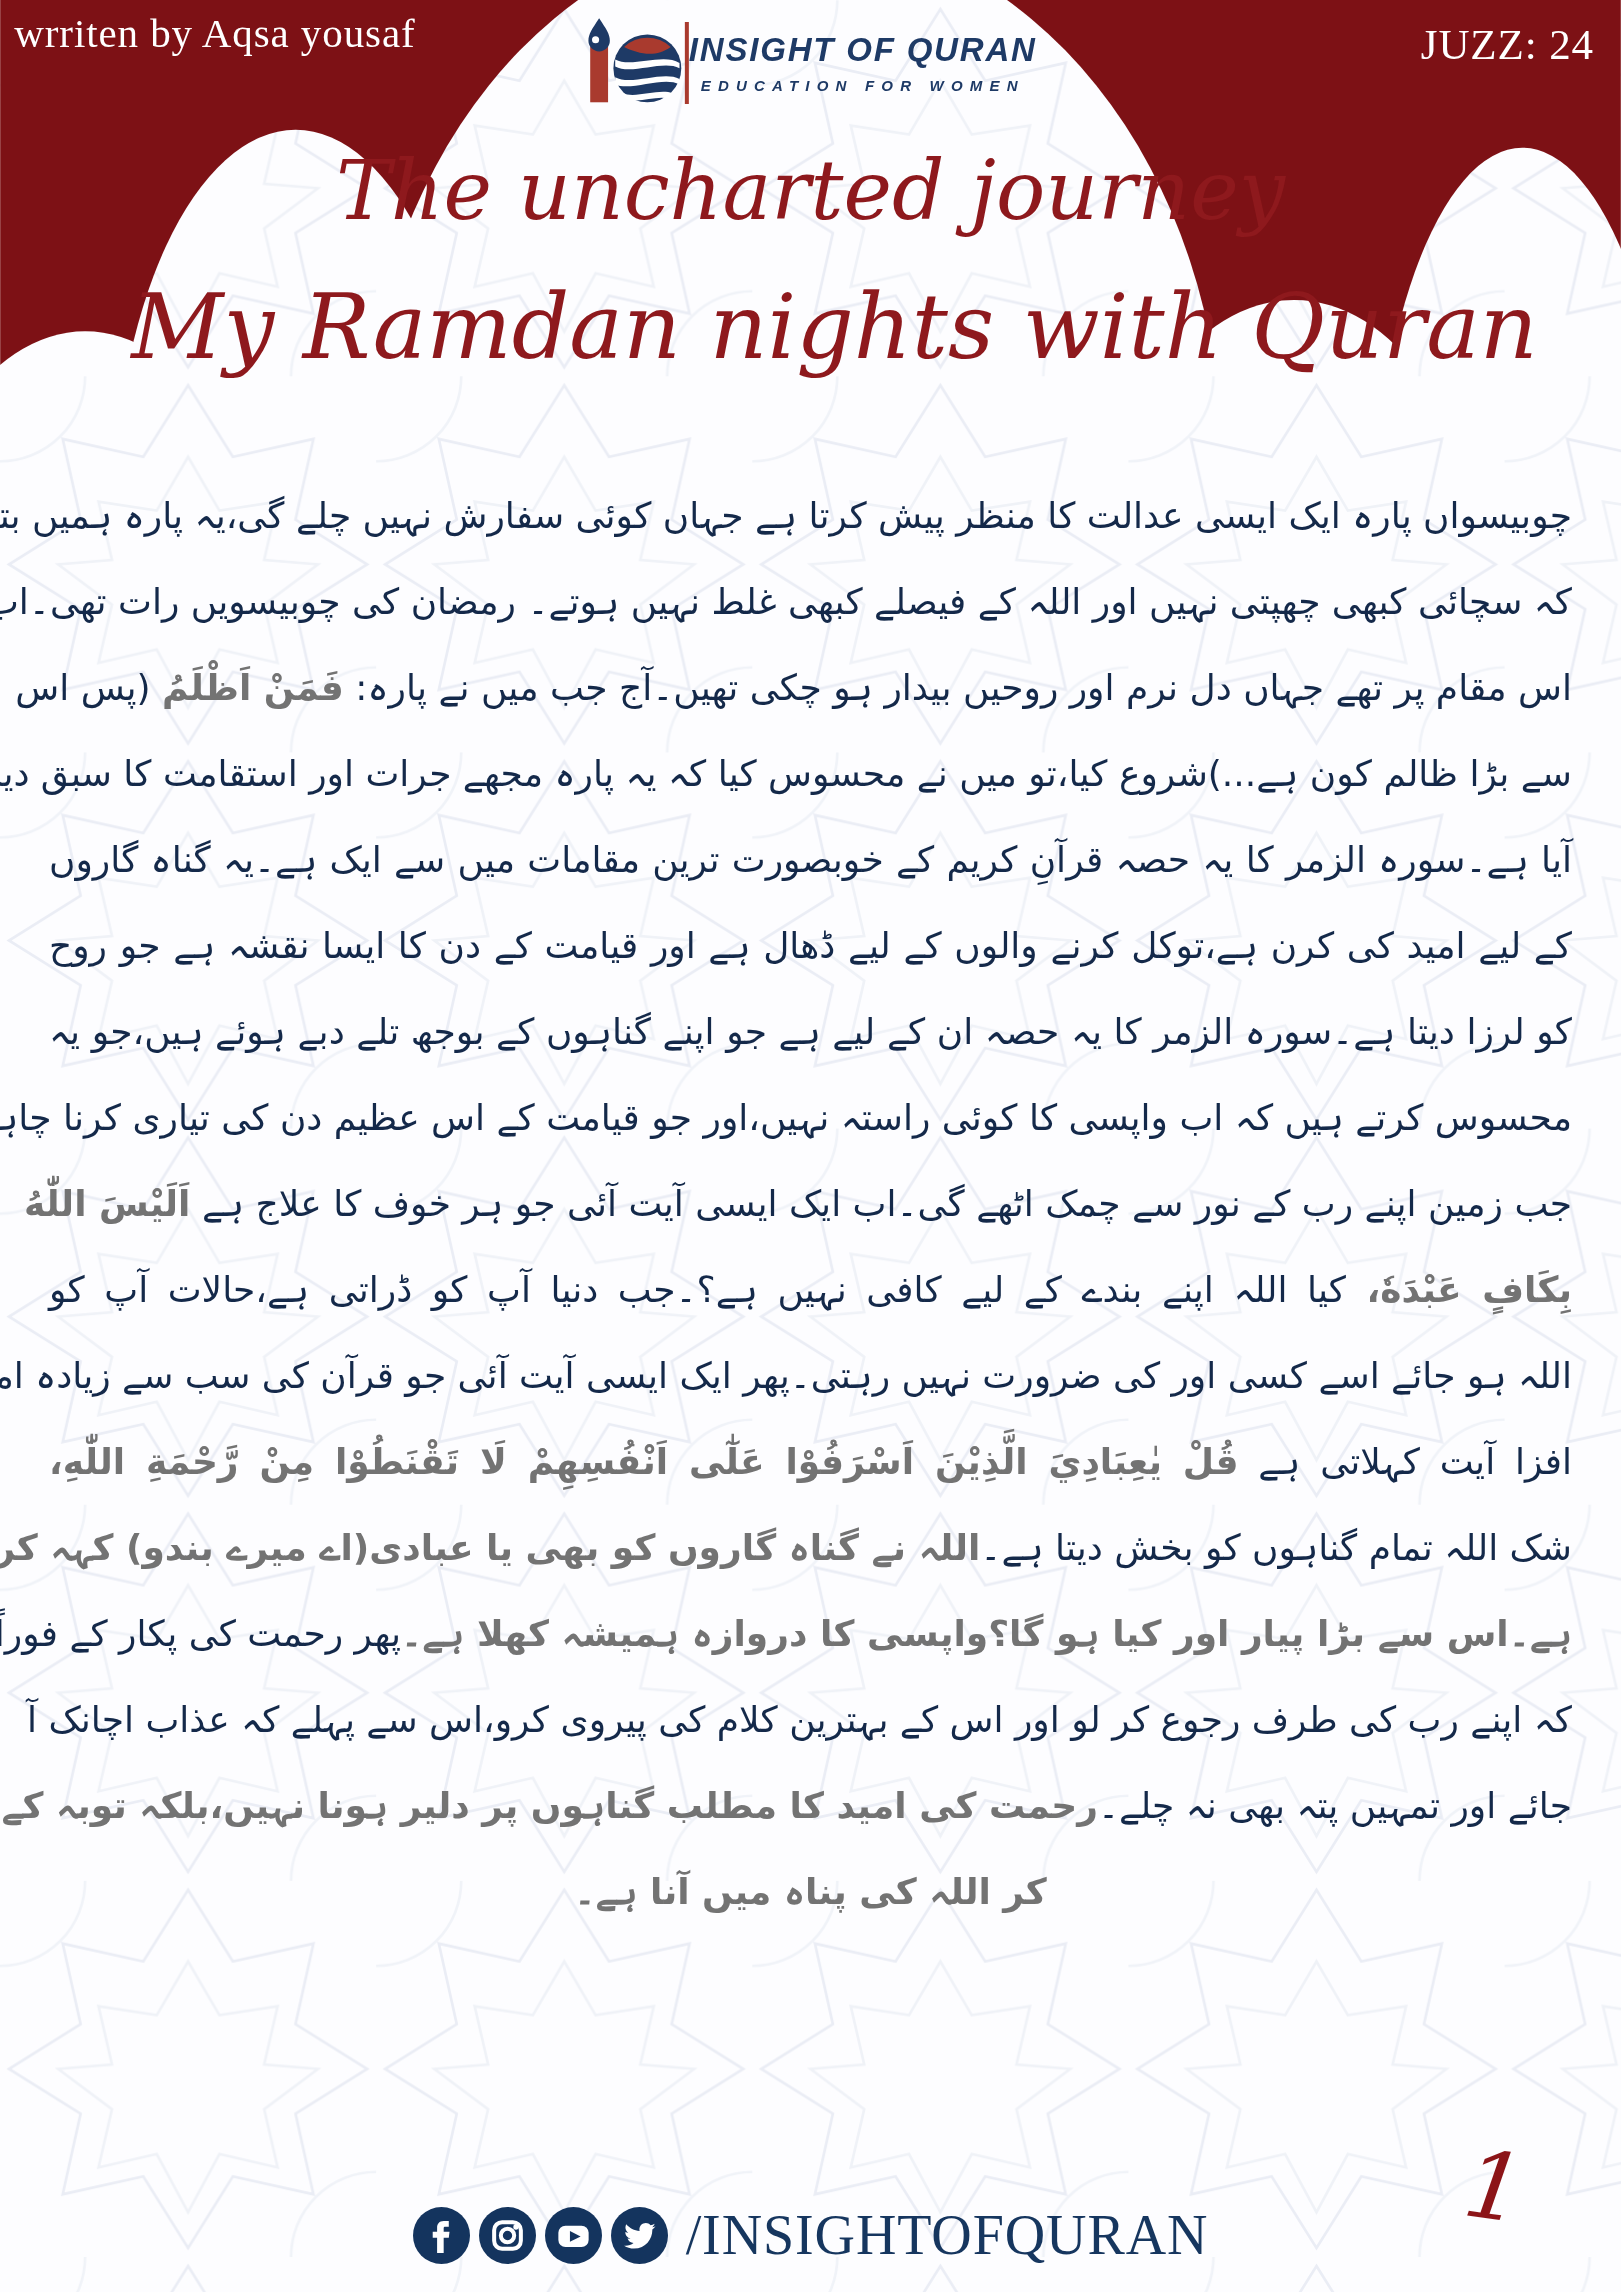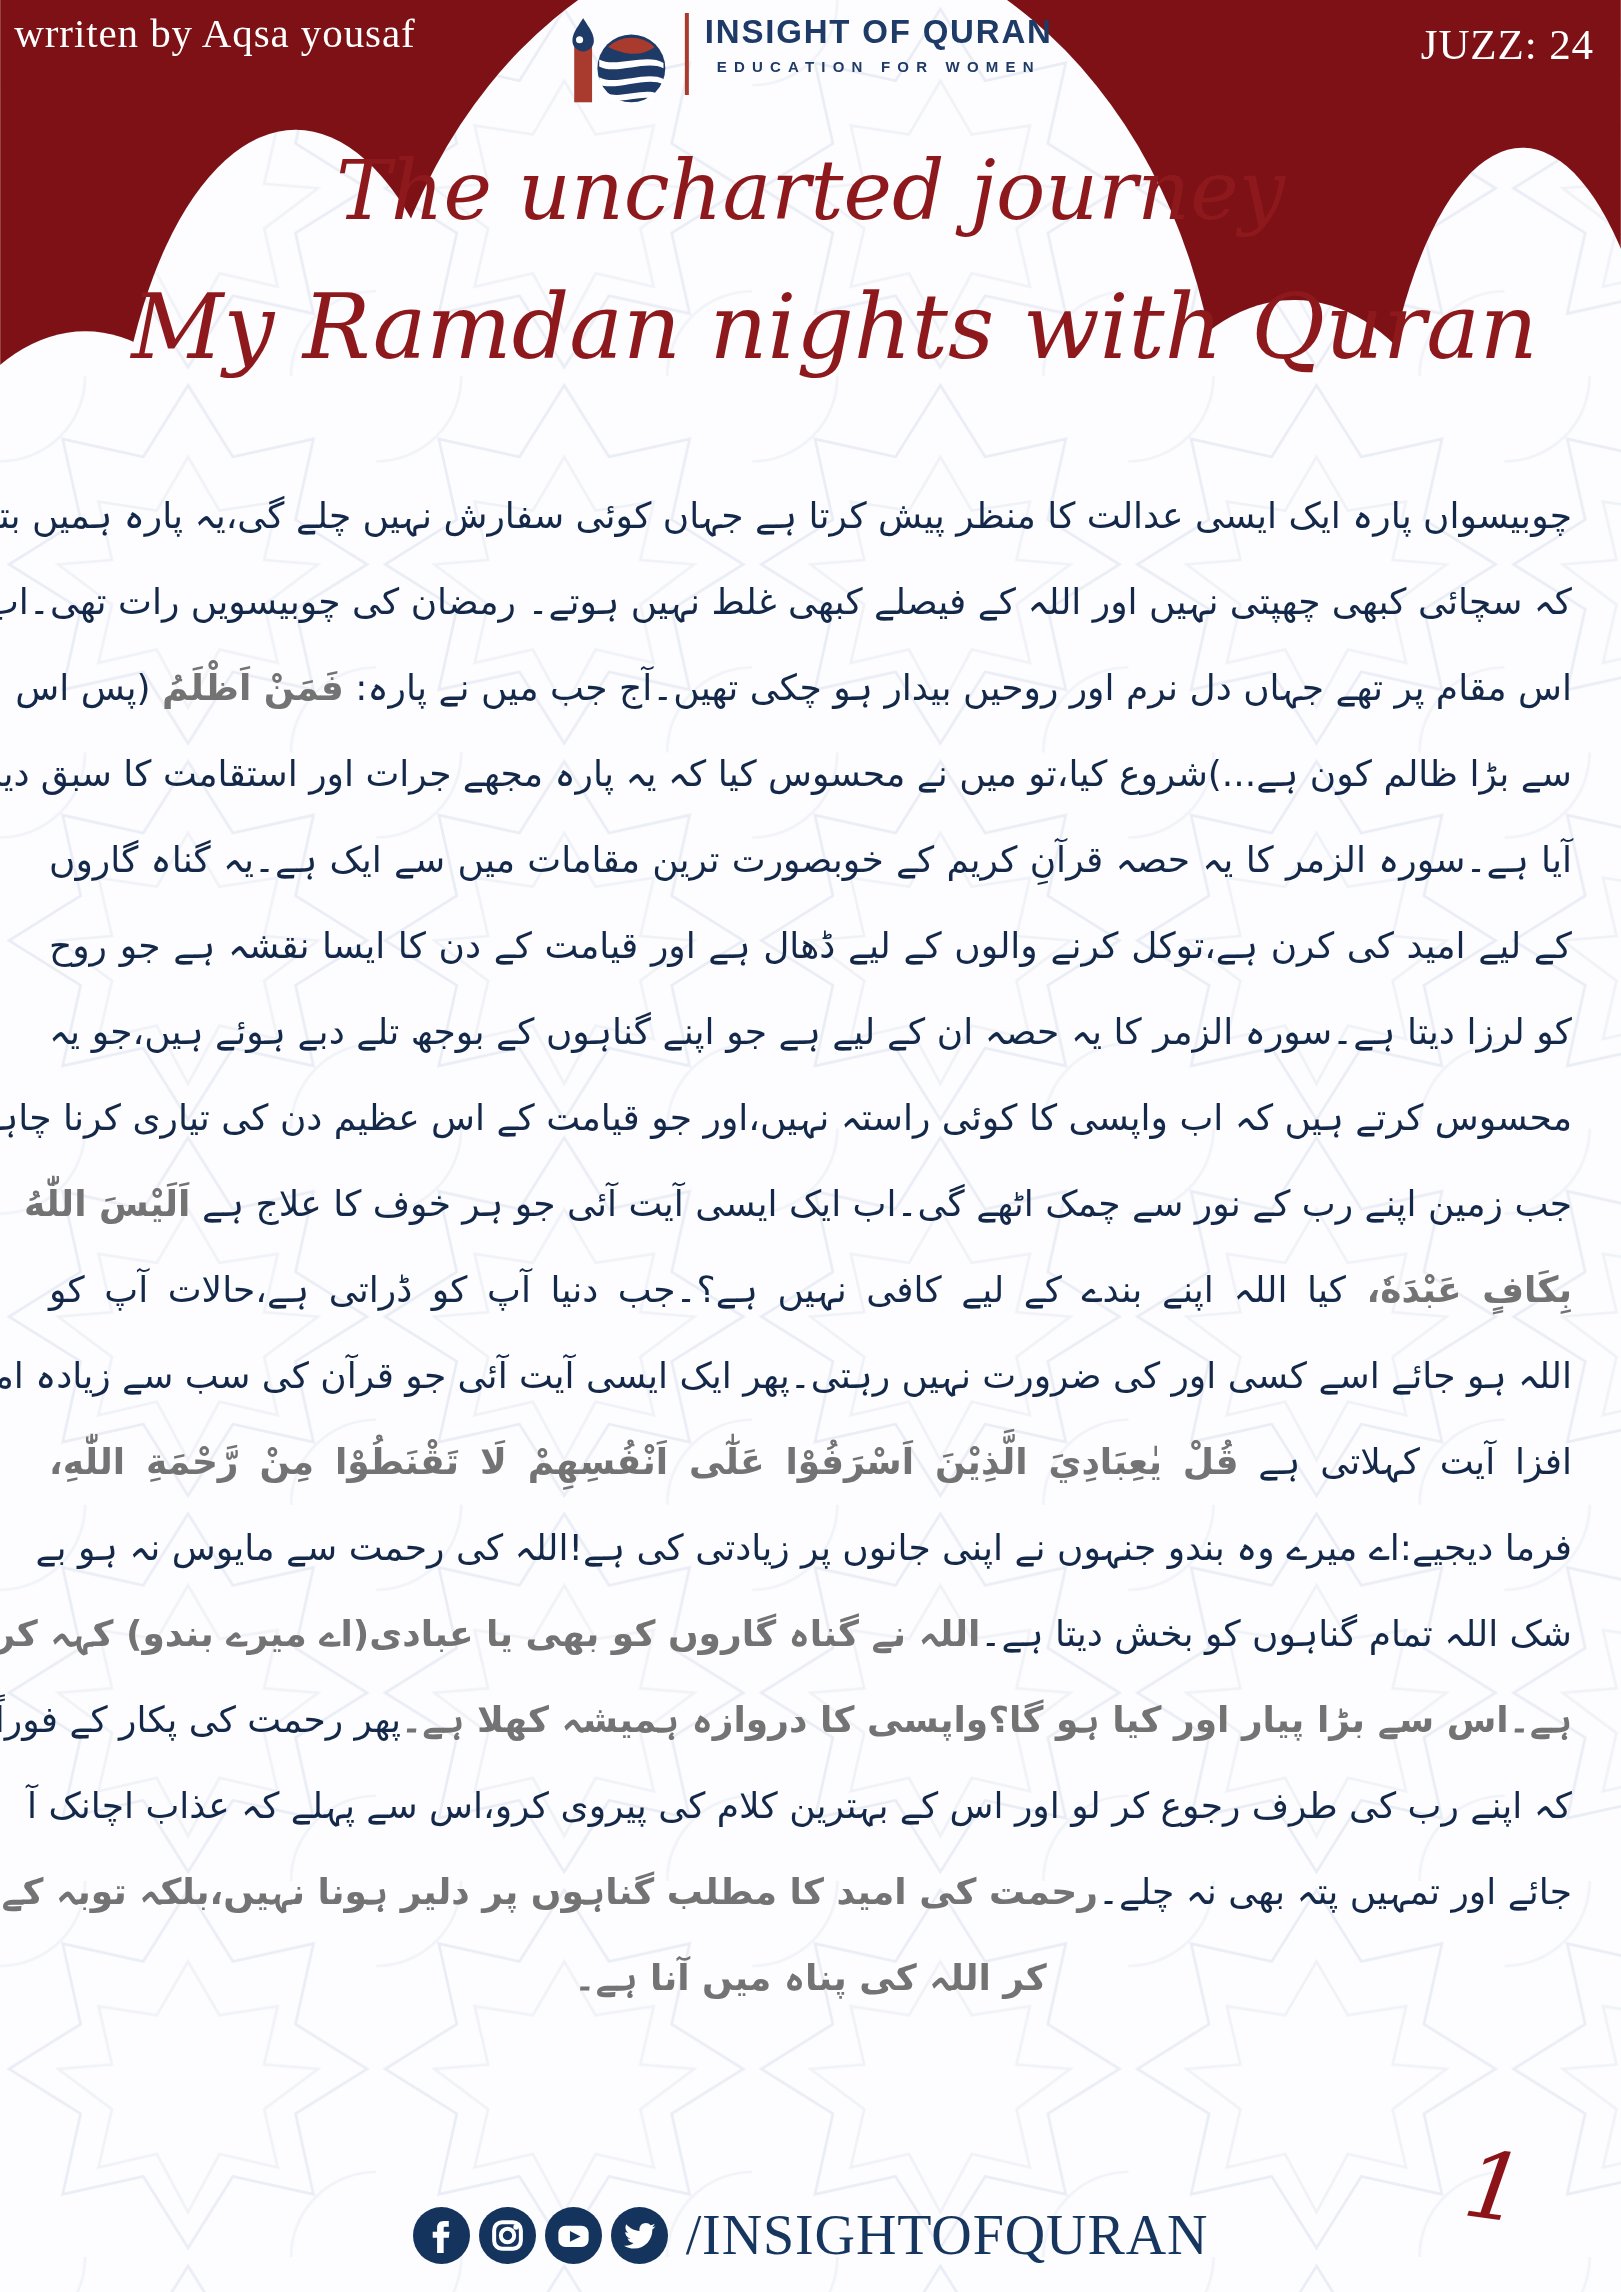--- a/index.html
+++ b/index.html
@@ -19,21 +19,21 @@
     color:#ffffff;font-size:41px;letter-spacing:0.9px;
     font-family:"Liberation Serif", serif;
   }
   .juzz{
     position:absolute;top:19.7px;right:27px;z-index:3;
     color:#ffffff;font-size:43px;letter-spacing:0.9px;
     font-family:"Liberation Serif", serif;
   }
   .logo{
     position:absolute;top:12.5px;left:50%;transform:translateX(-50%);
-    z-index:3;display:flex;align-items:flex-start;gap:16px;
+    z-index:3;display:flex;align-items:center;font-style:italic;
   }
   .logo-divider{width:4.5px;height:82px;background:#a93a2e;}
   .logo-text{display:flex;flex-direction:column;align-items:center;}
   .logo-title{
     color:#1e3a66;font-size:33px;font-weight:bold;letter-spacing:1.8px;
     font-family:"Liberation Sans", sans-serif;white-space:nowrap;
   }
   .logo-subtitle{
     color:#1e3a66;font-size:15px;font-weight:bold;letter-spacing:7.2px;
     margin-top:7.2px;font-family:"Liberation Sans", sans-serif;white-space:nowrap;
@@ -145,21 +145,20 @@
       <div class="bline"><span class="navy">اس مقام پر تھے جہاں دل نرم اور روحیں بیدار ہو چکی تھیں۔آج جب میں نے پارہ: </span><span class="red">فَمَنْ اَظْلَمُ</span><span class="navy"> (پس اس</span></div>
       <div class="bline"><span class="navy">سے بڑا ظالم کون ہے...)شروع کیا،تو میں نے محسوس کیا کہ یہ پارہ مجھے جرات اور استقامت کا سبق دینے</span></div>
       <div class="bline"><span class="navy">آیا ہے۔سورہ الزمر کا یہ حصہ قرآنِ کریم کے خوبصورت ترین مقامات میں سے ایک ہے۔یہ گناہ گاروں</span></div>
       <div class="bline"><span class="navy">کے لیے امید کی کرن ہے،توکل کرنے والوں کے لیے ڈھال ہے اور قیامت کے دن کا ایسا نقشہ ہے جو روح</span></div>
       <div class="bline"><span class="navy">کو لرزا دیتا ہے۔سورہ الزمر کا یہ حصہ ان کے لیے ہے جو اپنے گناہوں کے بوجھ تلے دبے ہوئے ہیں،جو یہ</span></div>
       <div class="bline"><span class="navy">محسوس کرتے ہیں کہ اب واپسی کا کوئی راستہ نہیں،اور جو قیامت کے اس عظیم دن کی تیاری کرنا چاہتے ہیں</span></div>
       <div class="bline"><span class="navy">جب زمین اپنے رب کے نور سے چمک اٹھے گی۔اب ایک ایسی آیت آئی جو ہر خوف کا علاج ہے </span><span class="red">اَلَيْسَ اللّٰهُ</span></div>
       <div class="bline"><span class="red">بِكَافٍ عَبْدَهٗ، </span><span class="navy">کیا اللہ اپنے بندے کے لیے کافی نہیں ہے؟۔جب دنیا آپ کو ڈراتی ہے،حالات آپ کو</span></div>
       <div class="bline"><span class="navy">اللہ ہو جائے اسے کسی اور کی ضرورت نہیں رہتی۔پھر ایک ایسی آیت آئی جو قرآن کی سب سے زیادہ امید</span></div>
       <div class="bline"><span class="navy">افزا آیت کہلاتی ہے </span><span class="red">قُلْ يٰعِبَادِيَ الَّذِيْنَ اَسْرَفُوْا عَلٰٓى اَنْفُسِهِمْ لَا تَقْنَطُوْا مِنْ رَّحْمَةِ اللّٰهِ،</span></div>
-      <div class="bline"><span class="navy">فرما دیجیے:اے میرے وہ بندو جنہوں نے اپنی جانوں پر زیادتی کی ہے!اللہ کی رحمت سے مایوس نہ ہو بے</span></div>
       <div class="bline"><span class="navy">شک اللہ تمام گناہوں کو بخش دیتا ہے۔</span><span class="red">اللہ نے گناہ گاروں کو بھی یا عبادی(اے میرے بندو) کہہ کر پکارا</span></div>
       <div class="bline"><span class="red">ہے۔اس سے بڑا پیار اور کیا ہو گا؟واپسی کا دروازہ ہمیشہ کھلا ہے۔</span><span class="navy">پھر رحمت کی پکار کے فوراًبعد اللہ نے فرمایا</span></div>
       <div class="bline"><span class="navy">کہ اپنے رب کی طرف رجوع کر لو اور اس کے بہترین کلام کی پیروی کرو،اس سے پہلے کہ عذاب اچانک آ</span></div>
       <div class="bline"><span class="navy">جائے اور تمہیں پتہ بھی نہ چلے۔</span><span class="red">رحمت کی امید کا مطلب گناہوں پر دلیر ہونا نہیں،بلکہ توبہ کے لیے بھاگ</span></div>
       <div class="bline center"><span class="red">کر اللہ کی پناہ میں آنا ہے۔</span></div>
     </div>
 
   <div class="footer">
     <div class="social-icons">
       <svg width="57" height="57" viewBox="0 0 64 64">

